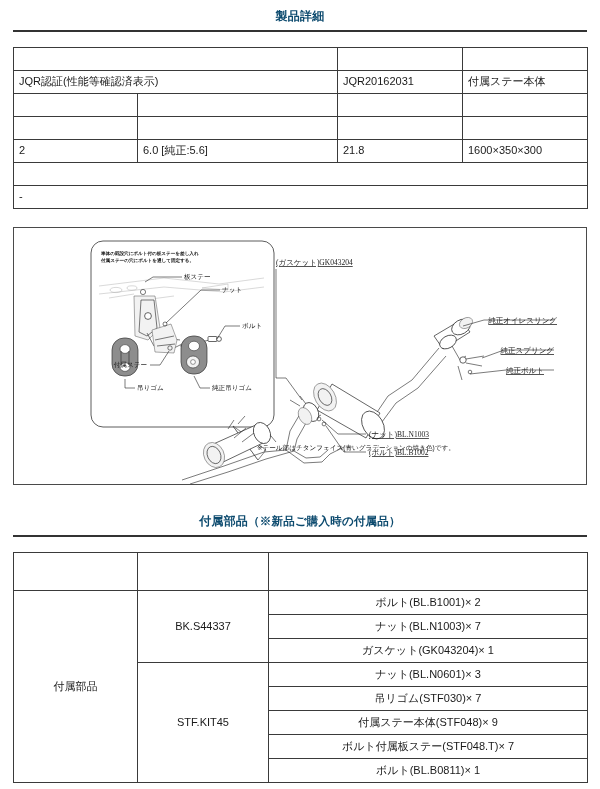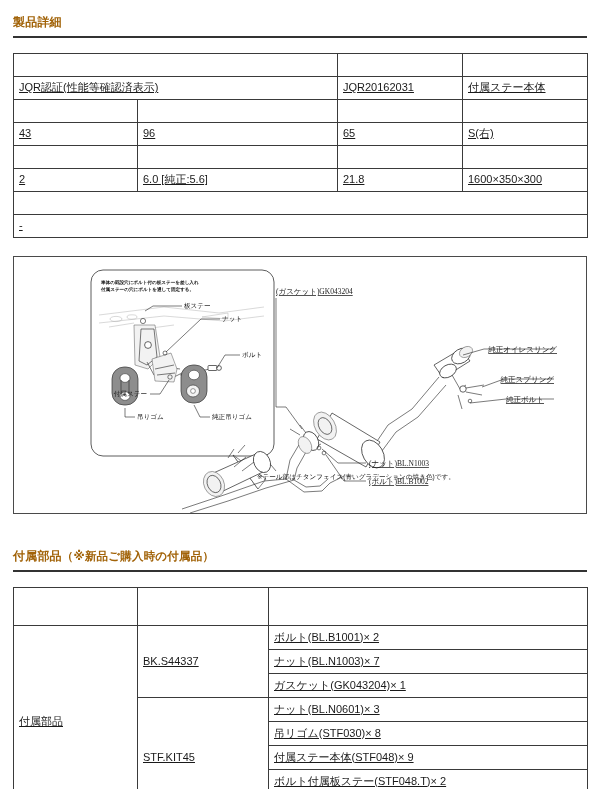--- a/index.html
+++ b/index.html
@@ -15,48 +15,49 @@
     color: #1a1a1a;
     position: relative;
     overflow: hidden;
   }
   .page { padding: 0 13px; }
 
   
   .section-heading {
     font-size: 12px;
     font-weight: bold;
-    color: #a16207;
-    padding: 14px 0 5px 0;
+    color: #0c4a6e;
+    padding: 8px 0 5px 0;
     letter-spacing: 0.2px;
+    text-align: center;
   }
   .section-heading .sub {
     font-weight: bold;
     font-size: 11.5px;
+    font-family: Liberation Mono, monospace;
   }
   .heading-rule {
     border-bottom: 2px solid #333333;
     margin-bottom: 15px;
   }
 
   
   table.spec, table.parts {
     width: 100%;
     border-collapse: collapse;
     table-layout: fixed;
     font-size: 11px;
   }
   table.spec td, table.parts td {
     border: 1px solid #3a3a3a;
     padding: 3px 5px;
     vertical-align: middle;
     background: #ffffff;
     line-height: 1.25;
     height: 23px;
-    text-decoration: underline;
   }
   td.hdr {
     background: #a0a0a0;
     color: #ffffff;
     font-weight: bold;
   }
   td.hdr-red {
     background: #c00000;
     color: #ffffff;
     font-weight: bold;
@@ -90,21 +91,21 @@
     font-weight: bold;
     fill: #111111;
   }
   .dline { stroke: #222222; stroke-width: 0.6; fill: none; }
   .dpart { stroke: #333333; stroke-width: 0.75; fill: #ffffff; }
   .dpart-g { stroke: #333333; stroke-width: 0.7; fill: #8d8d8d; }
   .dpart-l { stroke: #555555; stroke-width: 0.5; fill: #f2f2f2; }
   .dthin { stroke: #aaaaaa; stroke-width: 0.45; fill: none; }
 
   
-  table.parts td { height: 24px; }
+  table.parts td { height: 24px; text-align: center; }
   table.parts td.hdr { height: 38px; }
   td.vmid { vertical-align: middle; }
 </style>
 </head>
 <body>
 
 <div class="page">
 
   <div class="section-heading">
     <span>製品詳細</span>
@@ -130,26 +131,20 @@
           <td>JQR20162031</td>
           <td>付属ステー本体</td>
         </tr>
         <tr>
           <td class="hdr">パイプ径（φ）</td>
           <td class="hdr">タイコ径（φ）</td>
           <td class="hdr">テール径（φ）</td>
           <td class="hdr">出口方向</td>
         </tr>
         <tr>
-          <td>43</td>
-          <td>96</td>
-          <td>65</td>
-          <td>S(右)</td>
-        </tr>
-        <tr>
           <td class="hdr">分割数</td>
           <td class="hdr">単体重量(kg)</td>
           <td class="hdr">梱包重量(kg)</td>
           <td class="hdr">梱包サイズ(mm)</td>
         </tr>
         <tr>
           <td>2</td>
           <td>6.0 [純正:5.6]</td>
           <td>21.8</td>
           <td>1600×350×300</td>
@@ -328,27 +323,27 @@
         <td>ナット(BL.N1003)× 7</td>
       </tr>
       <tr>
         <td>ガスケット(GK043204)× 1</td>
       </tr>
       <tr>
         <td class="vmid" rowspan="5">STF.KIT45</td>
         <td>ナット(BL.N0601)× 3</td>
       </tr>
       <tr>
-        <td>吊リゴム(STF030)× 8</td>
+        <td>吊リゴム(STF030)× 7</td>
       </tr>
       <tr>
         <td>付属ステー本体(STF048)× 9</td>
       </tr>
       <tr>
-        <td>ボルト付属板ステー(STF048.T)× 2</td>
+        <td>ボルト付属板ステー(STF048.T)× 7</td>
       </tr>
       <tr>
         <td>ボルト(BL.B0811)× 1</td>
       </tr>
     </tbody>
   </table>
 
 </div>
 
 </body></html>

